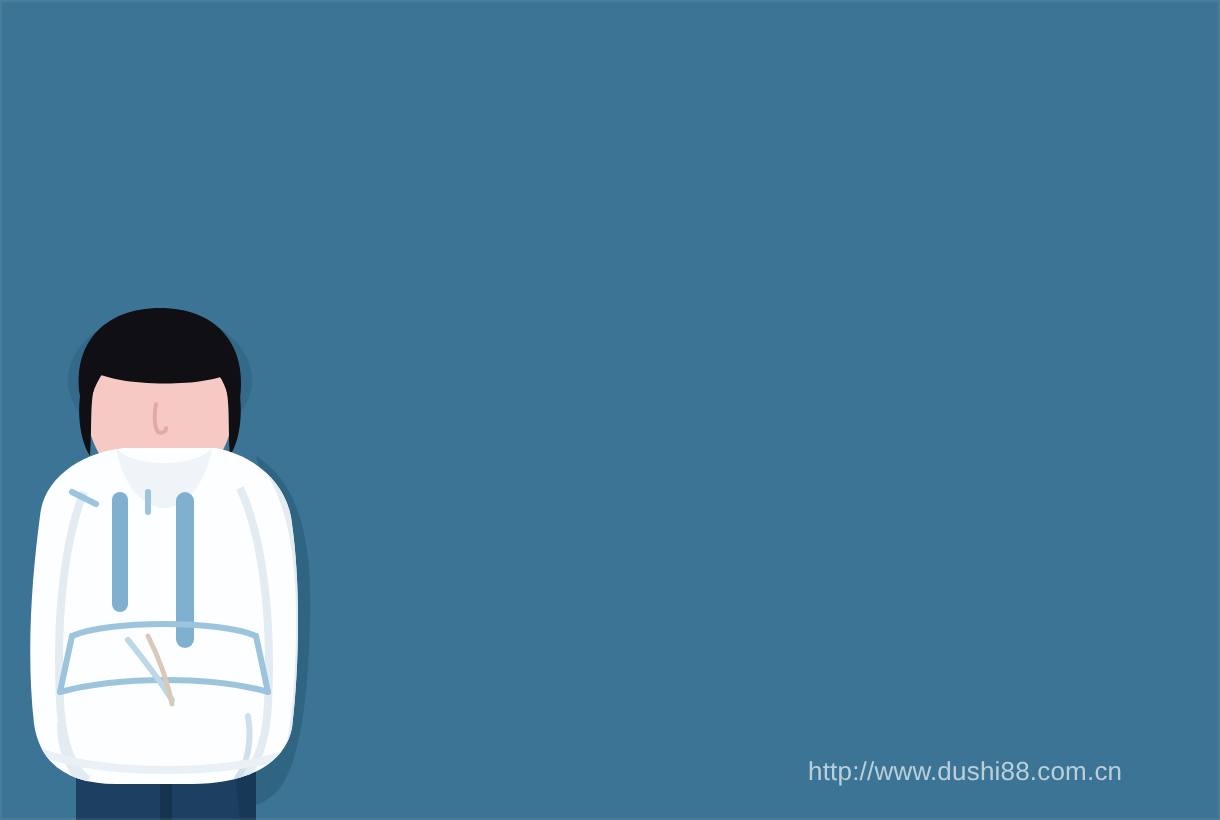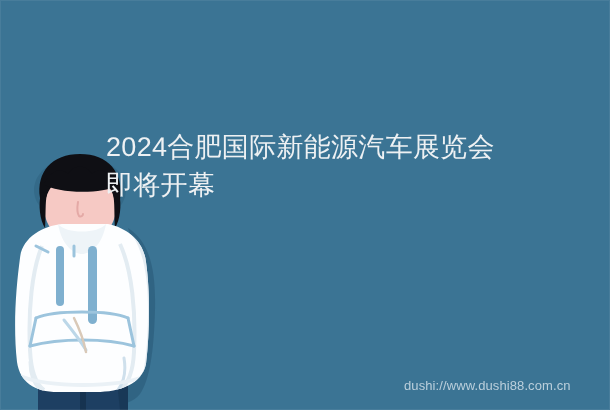--- a/index.html
+++ b/index.html
@@ -175,18 +175,17 @@
           <path d="M124 208 C126 220, 124 232, 118 240" stroke="#cfe0ec" stroke-width="3" fill="none" stroke-linecap="round"></path>
 
           <path d="M30 212 C30 224, 34 234, 40 240" stroke="#e3ecf2" stroke-width="3" fill="none" stroke-linecap="round"></path>
 
           <path d="M20 226 C50 238, 116 238, 146 226" stroke="#eaf1f6" stroke-width="4" fill="none"></path>
         </g>
       </g>
     </svg>
   </div>
 
-  <div id="headline">2024合肥国际新能源汽车展览会即将开幕</div>
 
-  <div id="watermark">dushi://www.dushi88.com.cn</div>
+  <div id="watermark">http://www.dushi88.com.cn</div>
 
   <div id="bg-edge"></div>
 </div>
 
 </body></html>

